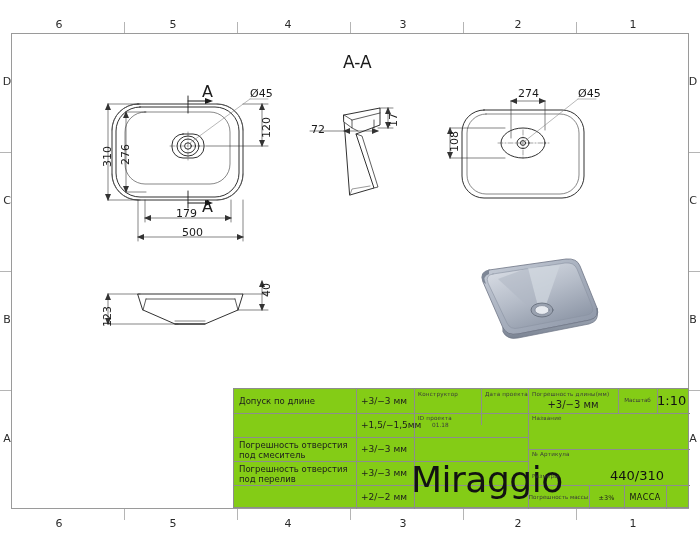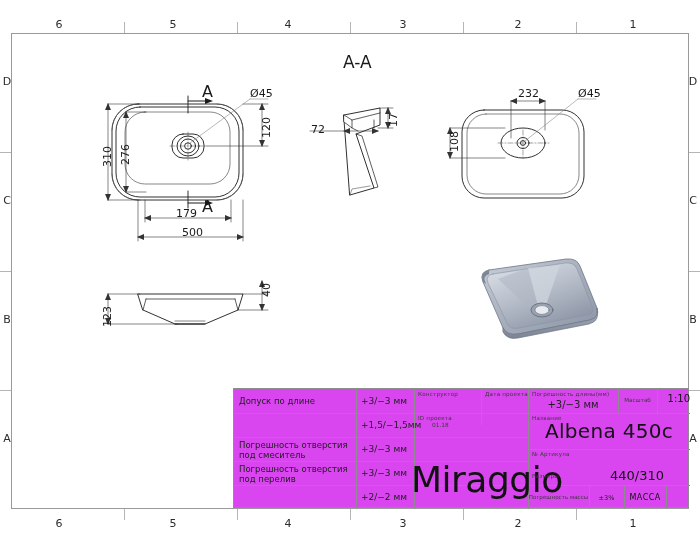--- a/index.html
+++ b/index.html
@@ -26,37 +26,37 @@
 
   
   .lbl{position:absolute;font-size:11px;color:#1a1a1a;white-space:nowrap;line-height:1;}
   .lbl.v{transform-origin:0 0;transform:rotate(-90deg);}
   .lbl.big{font-size:17px;}
   .lbl.sec{font-size:16px;}
 
   
   .tb{
     position:absolute;left:233px;top:388px;width:456px;height:120px;
-    box-sizing:border-box;border:1px solid #8d8d8d;background:#d946ef;
+    box-sizing:border-box;border:1px solid #8d8d8d;background:#84cc16;
   }
   .tb .cell{position:absolute;box-sizing:border-box;}
   .tb .bl{border-left:1px solid #8d8d8d;}
   .tb .bt{border-top:1px solid #8d8d8d;}
 
   .t-desc{font-size:8.5px;color:#1d1d1d;line-height:1.18;padding:3px 4px 0 5px;}
   .t-val{font-size:9px;color:#1d1d1d;padding:0 0 0 5px;display:flex;align-items:center;height:100%;}
   .t-cap{font-size:5.6px;color:#3a3a3a;padding:2px 0 0 4px;letter-spacing:.2px;}
   .t-capC{font-size:5.6px;color:#3a3a3a;text-align:center;padding-top:1px;}
   .t-mid{font-size:7px;color:#1d1d1d;text-align:center;}
   .brand{
     position:absolute;font-size:36px;letter-spacing:-.5px;color:#121212;
     left:0;top:0;width:100%;text-align:center;
   }
   .t-name{font-size:20px;color:#111;text-align:center;letter-spacing:.3px;}
-  .t-scale{font-size:10px;color:#111;text-align:right;}
+  .t-scale{font-size:13px;color:#111;text-align:left;}
   .t-size{font-size:13px;color:#111;text-align:center;}
   .t-mass{font-size:8px;color:#111;text-align:center;letter-spacing:.4px;}
   .t-tol{font-size:10px;color:#1d1d1d;text-align:center;}
   .t-pct{font-size:6.5px;color:#1d1d1d;text-align:center;}
 </style>
 </head>
 <body>
 
 <div class="sheet">
 
@@ -305,21 +305,21 @@
   <div class="lbl" style="left:176px;top:208px;">179</div>
   <div class="lbl" style="left:182px;top:227px;">500</div>
   <div class="lbl" style="left:250px;top:88px;">Ø45</div>
   <div class="lbl sec" style="left:202px;top:84px;">A</div>
   <div class="lbl sec" style="left:202px;top:199px;">A</div>
 
   <div class="lbl big" style="left:343px;top:54px;">A-A</div>
   <div class="lbl v" style="left:388px;top:127px;">17</div>
   <div class="lbl" style="left:311px;top:124px;">72</div>
 
-  <div class="lbl" style="left:518px;top:88px;">232</div>
+  <div class="lbl" style="left:518px;top:88px;">274</div>
   <div class="lbl v" style="left:449px;top:152px;">108</div>
   <div class="lbl" style="left:578px;top:88px;">Ø45</div>
 
   <div class="lbl v" style="left:102px;top:327px;">123</div>
   <div class="lbl v" style="left:261px;top:297px;">40</div>
 
   <div class="tb">
 
     <div class="cell bl" style="left:122px;top:0;width:0;height:120px;"></div>
     <div class="cell bl" style="left:180px;top:0;width:0;height:120px;"></div>
@@ -395,21 +395,20 @@
 
     <div class="cell" style="left:384px;top:0;width:39px;height:24px;">
       <div class="t-capC" style="padding-top:8px;">Масштаб</div>
     </div>
     <div class="cell" style="left:423px;top:0;width:33px;height:24px;">
       <div class="t-scale" style="padding-top:4px;">1:10</div>
     </div>
 
     <div class="cell" style="left:294px;top:24px;width:162px;height:36px;">
       <div class="t-cap">Название</div>
-      <div class="t-name" style="margin-top:-2px;">Albena 450c</div>
     </div>
 
     <div class="cell" style="left:294px;top:60px;width:162px;height:18px;">
       <div class="t-cap">№ Артикула</div>
       <div class="t-mid"></div>
     </div>
 
     <div class="cell" style="left:294px;top:78px;width:162px;height:18px;">
       <div class="t-cap" style="position:absolute;left:0;top:4px;">Размеры</div>
       <div class="t-size" style="position:absolute;left:46px;top:1px;width:90px;text-align:right;">440/310</div>

